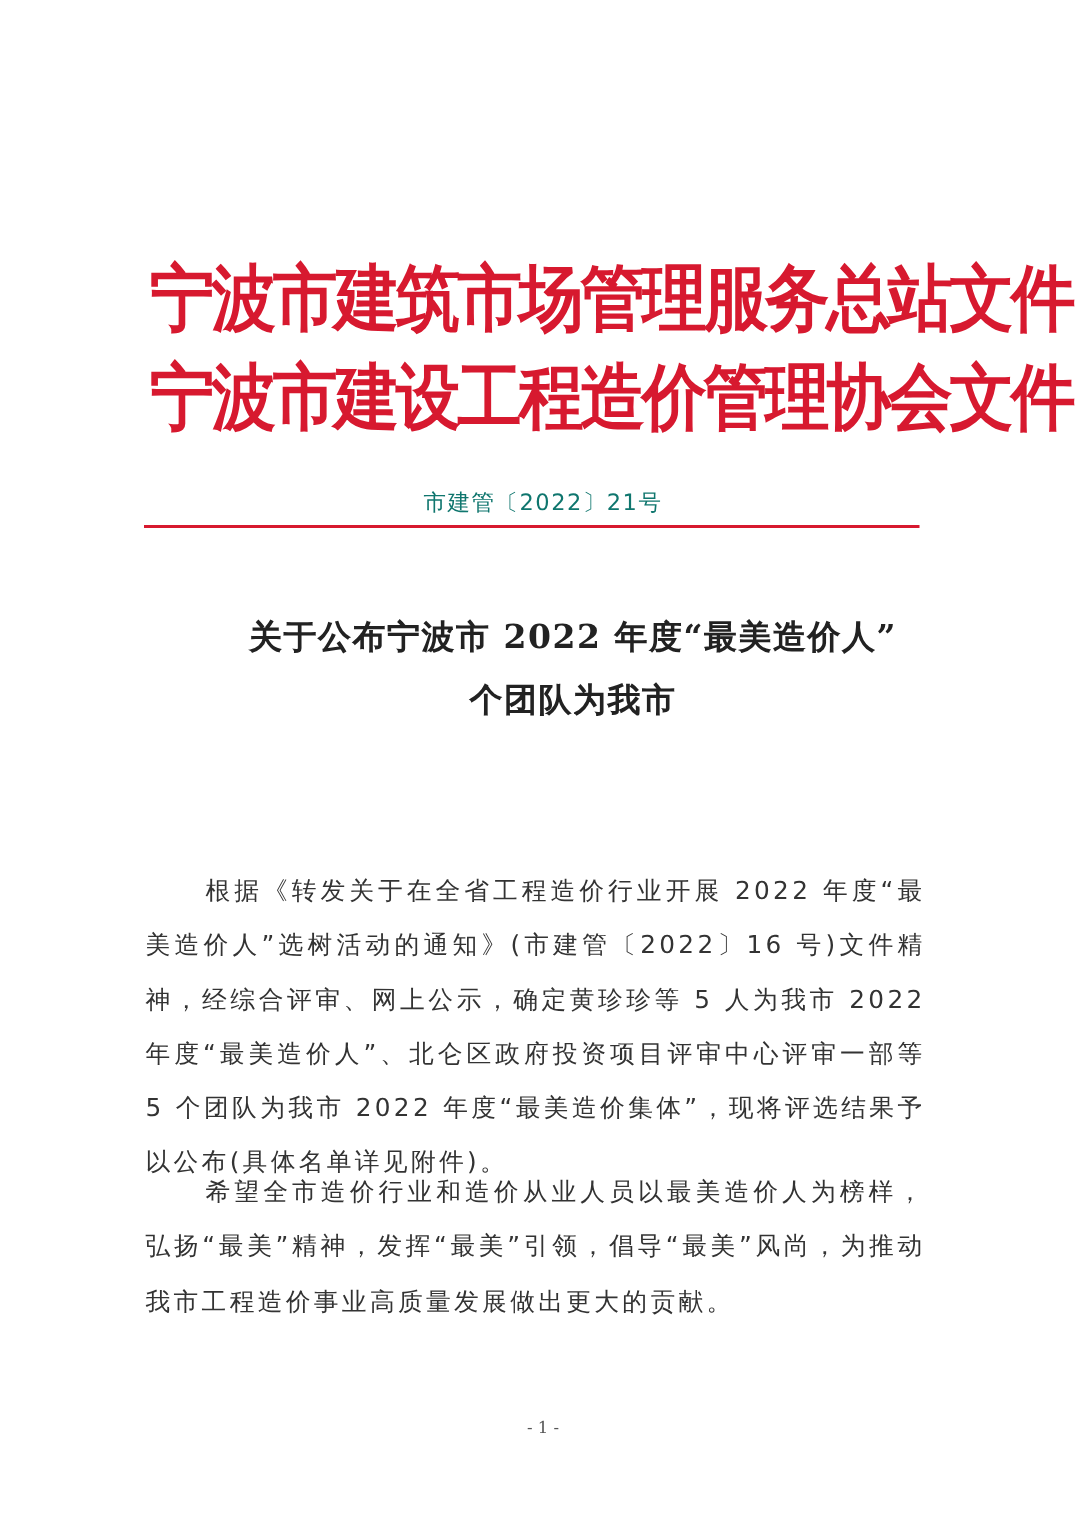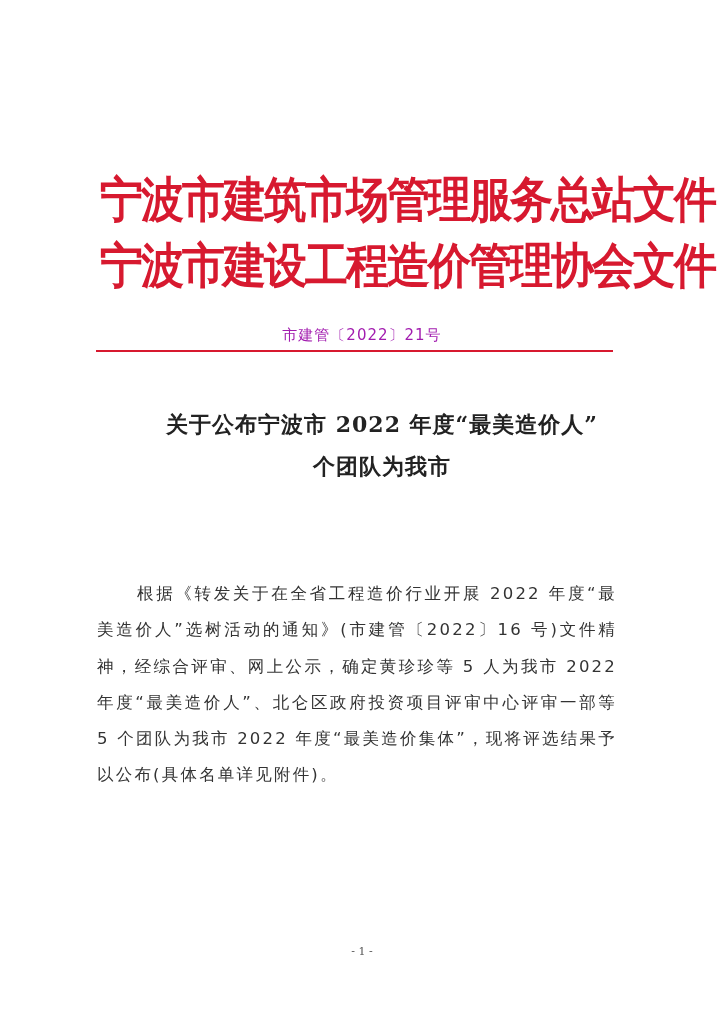--- a/index.html
+++ b/index.html
@@ -40,21 +40,21 @@
     .header-title.line2 { top: 234px; }
 
     .doc-number {
       position: absolute;
       top: 326px;
       left: 0;
       width: 724px;
       text-align: center;
       font-size: 15px;
       letter-spacing: 1px;
-      color: #a21caf;
+      color: #0f766e;
       font-family: "DejaVu Sans", "Liberation Sans", sans-serif;
     }
     .red-rule {
       position: absolute;
       top: 350px;
       left: 96px;
       width: 517px;
       height: 2px;
       background: #d7192f;
     }
@@ -107,16 +107,17 @@
   <div class="header-title line1">宁波市建筑市场管理服务总站文件</div>
   <div class="header-title line2">宁波市建设工程造价管理协会文件</div>
 
   <div class="doc-number">市建管〔2022〕21号</div>
   <div class="red-rule"></div>
 
   <div class="notice-title t1">关于公布宁波市 2022 年度“最美造价人”</div>
   <div class="notice-title t2">个团队为我市</div>
 
   <div class="body-text para1">根据《转发关于在全省工程造价行业开展 2022 年度“最美造价人”选树活动的通知》(市建管〔2022〕16 号)文件精神，经综合评审、网上公示，确定黄珍珍等 5 人为我市 2022 年度“最美造价人”、北仑区政府投资项目评审中心评审一部等 5 个团队为我市 2022 年度“最美造价集体”，现将评选结果予以公布(具体名单详见附件)。</div>
+  <div class="body-text para2">希望全市造价行业和造价从业人员以最美造价人为榜样，弘扬“最美”精神，发挥“最美”引领，倡导“最美”风尚，为推动我市工程造价事业高质量发展做出更大的贡献。</div>
 
   <div class="page-number">- 1 -</div>
 
 </div>
 
 </body></html>

